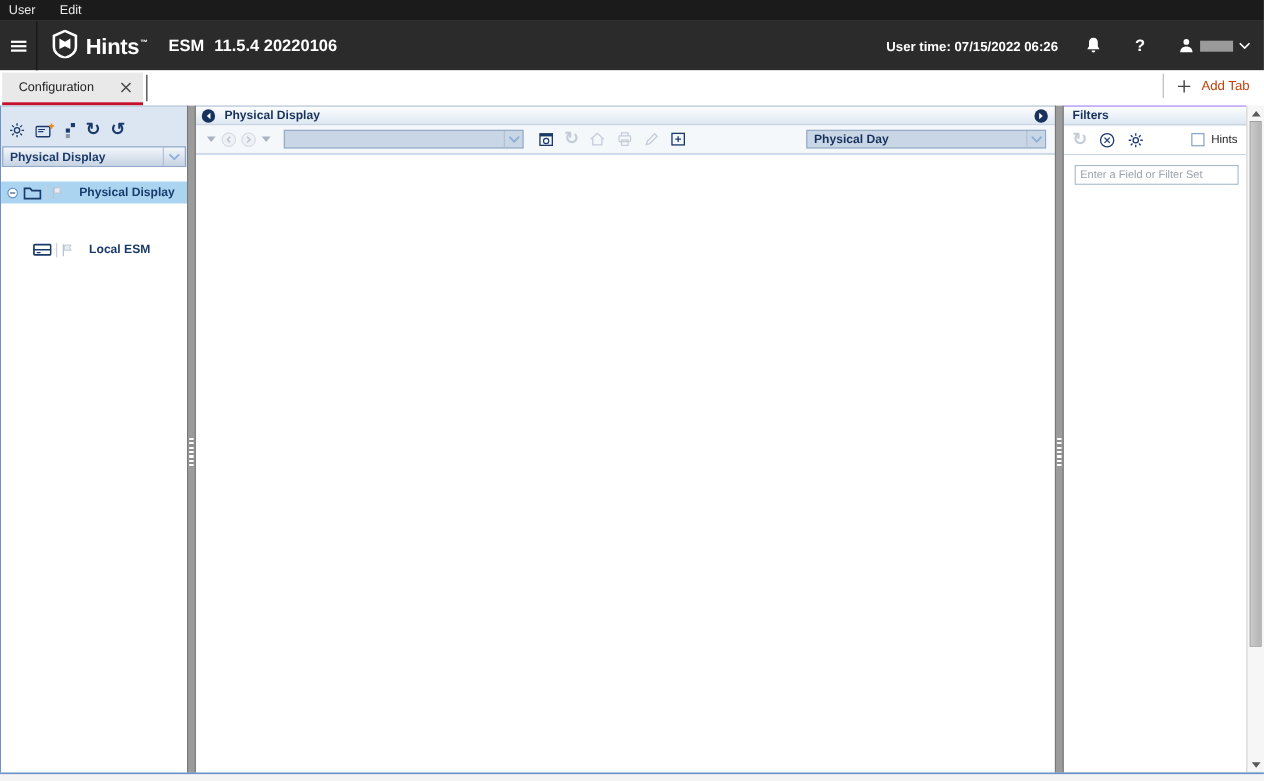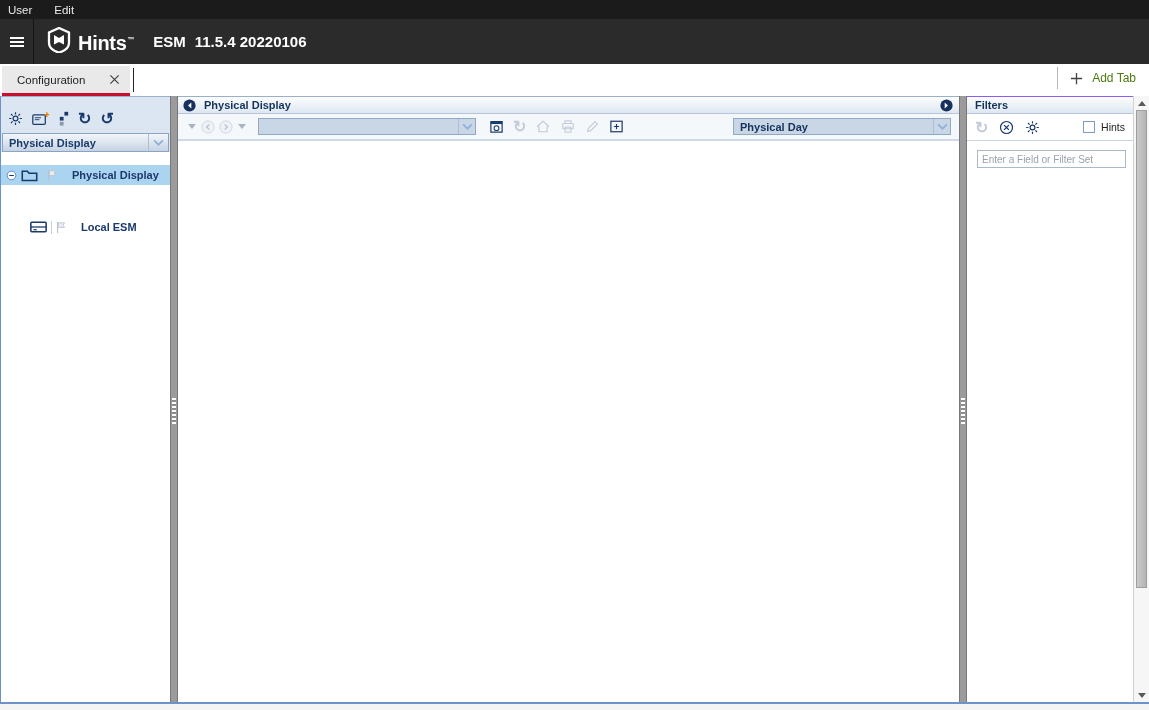--- a/index.html
+++ b/index.html
@@ -29,21 +29,21 @@
   .user-group { display:flex; align-items:center; gap:5px; margin-right:12px; }
   .user-redacted { width:30px; height:10px; background:#9a9a9a; }
 
   
   .tabbar { height:32px; background:#fff; display:flex; align-items:flex-end; }
   .tab { margin-left:2px; height:30px; width:128px; background:#e9e9e9; border-bottom:3px solid #c8102e; display:flex; align-items:center; padding:0 10px 0 15px; font-size:11.5px; color:#222; }
   .tab-label { flex:1; }
   .tab-caret { width:1px; height:24px; background:#222; margin:0 0 4px 3px; }
   .addtab-group { margin-left:auto; display:flex; align-items:center; margin-right:13px; margin-bottom:7px; }
   .addtab-divider { width:1px; height:22px; background:#b5b5b5; margin-right:11px; }
-  .addtab-label { font-size:12px; color:#4d7c0f; margin-left:8px; }
+  .addtab-label { font-size:12px; color:#c2410c; margin-left:8px; }
 
   
   .panels { position:absolute; top:96px; left:0; width:1149px; height:608px; display:flex; background:#fff; border-bottom:2px solid #6b93c9; }
   .bottom-strip { position:absolute; top:704px; left:0; width:1149px; height:6px; background:#f4f4f4; }
 
   
   .panel-header { height:17px; background:linear-gradient(#fcfdfe,#dde7f1); border-bottom:1px solid #b7c6da; display:flex; align-items:center; flex:none; }
   .panel-title { font-size:11px; font-weight:bold; color:#16325c; }
 
   
@@ -126,20 +126,42 @@
       <svg width="24" height="26" viewBox="0 0 24 26">
         <path d="M12 1L22 5.5V16c0 5-4.2 7.8-10 9.7C6.2 23.8 2 21 2 16V5.5z" fill="none" stroke="#fff" stroke-width="2.3"></path>
         <path d="M7 17.5V8l5 3 5-3v9.5l-5-2.4z" fill="#fff"></path>
       </svg>
       <span class="brand-name"><span>Hints</span><sup>™</sup></span>
     </div>
     <div class="product-group">
       <span class="product">ESM</span>
       <span class="version">11.5.4 20220106</span>
     </div>
+    <div class="header-right">
+      <span class="user-time">User time: 07/15/2022 06:26</span>
+      <span class="hicon">
+        <svg width="16" height="17" viewBox="0 0 20 21">
+          <path fill="#fff" d="M10 1.5c-3 0-5 2.3-5 5.2v4.6L3 14.5h14l-2-3.2V6.7c0-2.9-2-5.2-5-5.2z"></path>
+          <path fill="#fff" d="M7.8 16a2.2 2.2 0 0 0 4.4 0z"></path>
+        </svg>
+      </span>
+      <span class="hicon help-glyph">
+          <span>?</span>
+        </span>
+      <div class="user-group">
+        <svg width="15" height="15" viewBox="0 0 20 20" fill="#fff">
+          <circle cx="10" cy="5.5" r="3.5"></circle>
+            <path d="M2.5 18c0-4.5 3.5-7 7.5-7s7.5 2.5 7.5 7z"></path>
+        </svg>
+        <span class="user-redacted"></span>
+        <svg width="11" height="7" viewBox="0 0 10 6">
+          <path d="M1 1l4 4 4-4" fill="none" stroke="#fff" stroke-width="1.4"></path>
+        </svg>
+      </div>
+    </div>
   </div>
 
   <div class="tabbar">
     <div class="tab">
       <span class="tab-label">Configuration</span>
       <svg width="11" height="11" viewBox="0 0 12 12">
         <path d="M1.5 1.5l9 9M10.5 1.5l-9 9" stroke="#444" stroke-width="1.4"></path>
       </svg>
     </div>
     <div class="tab-caret"></div>

